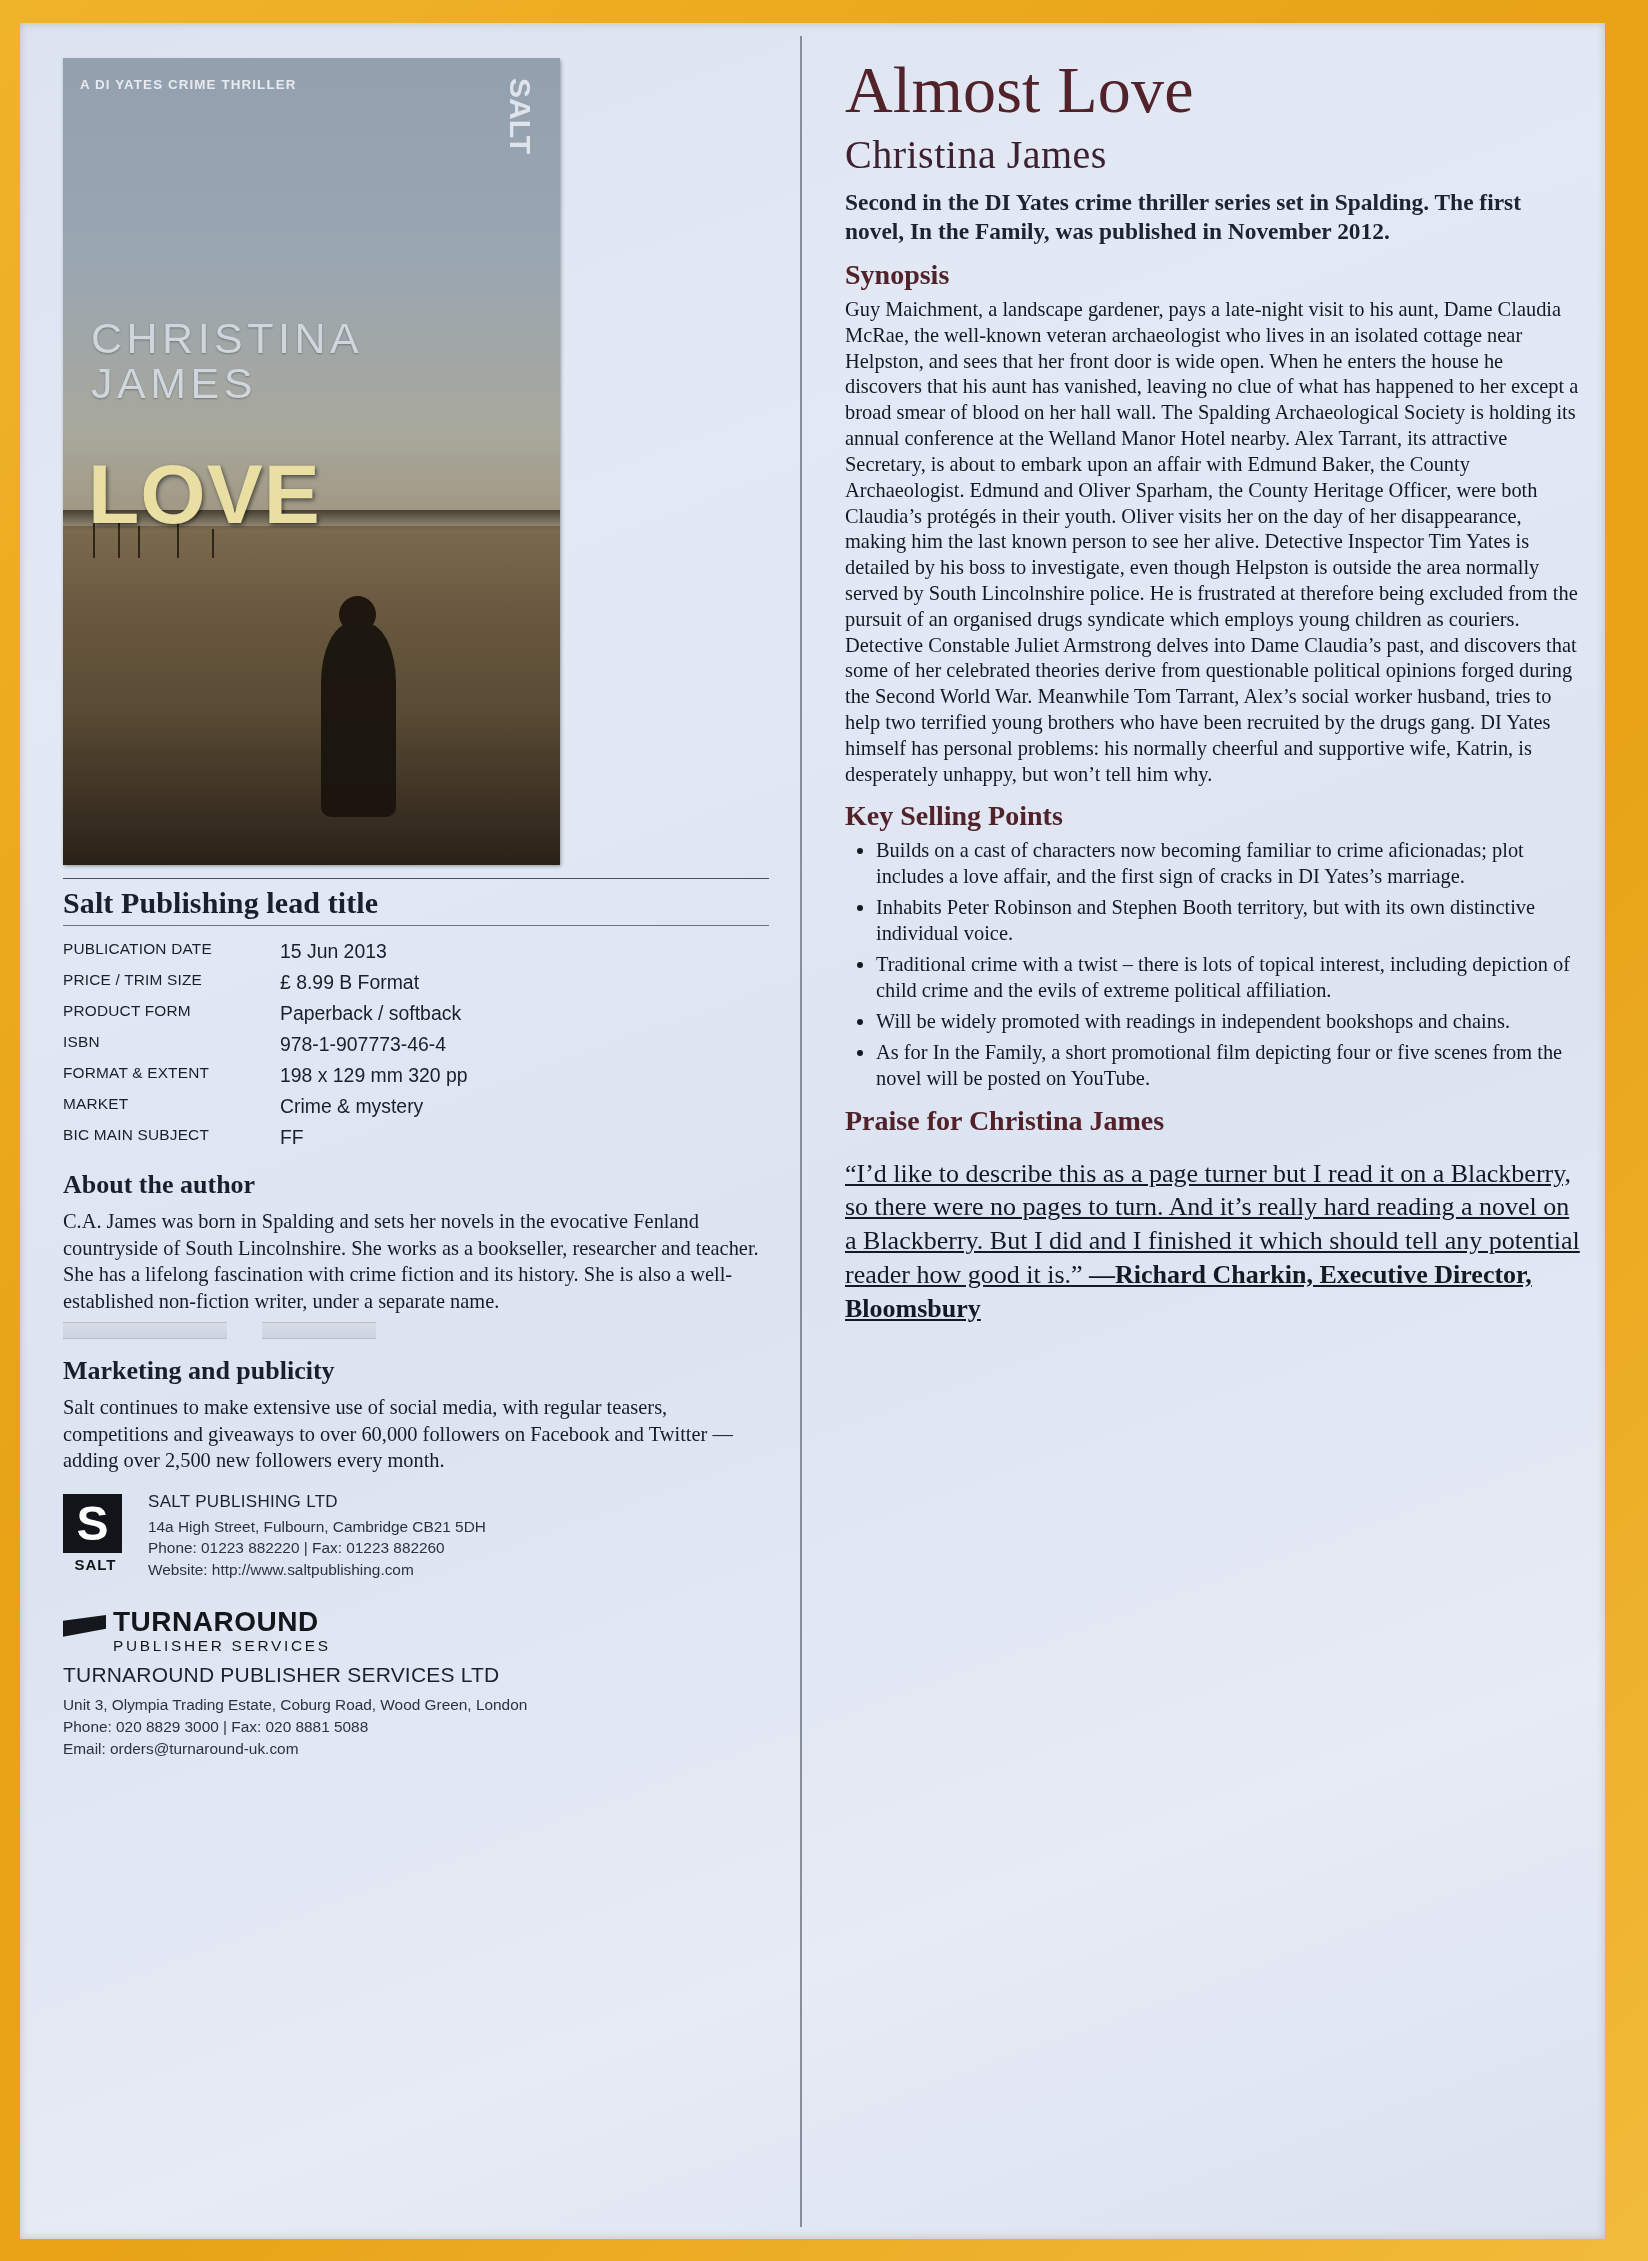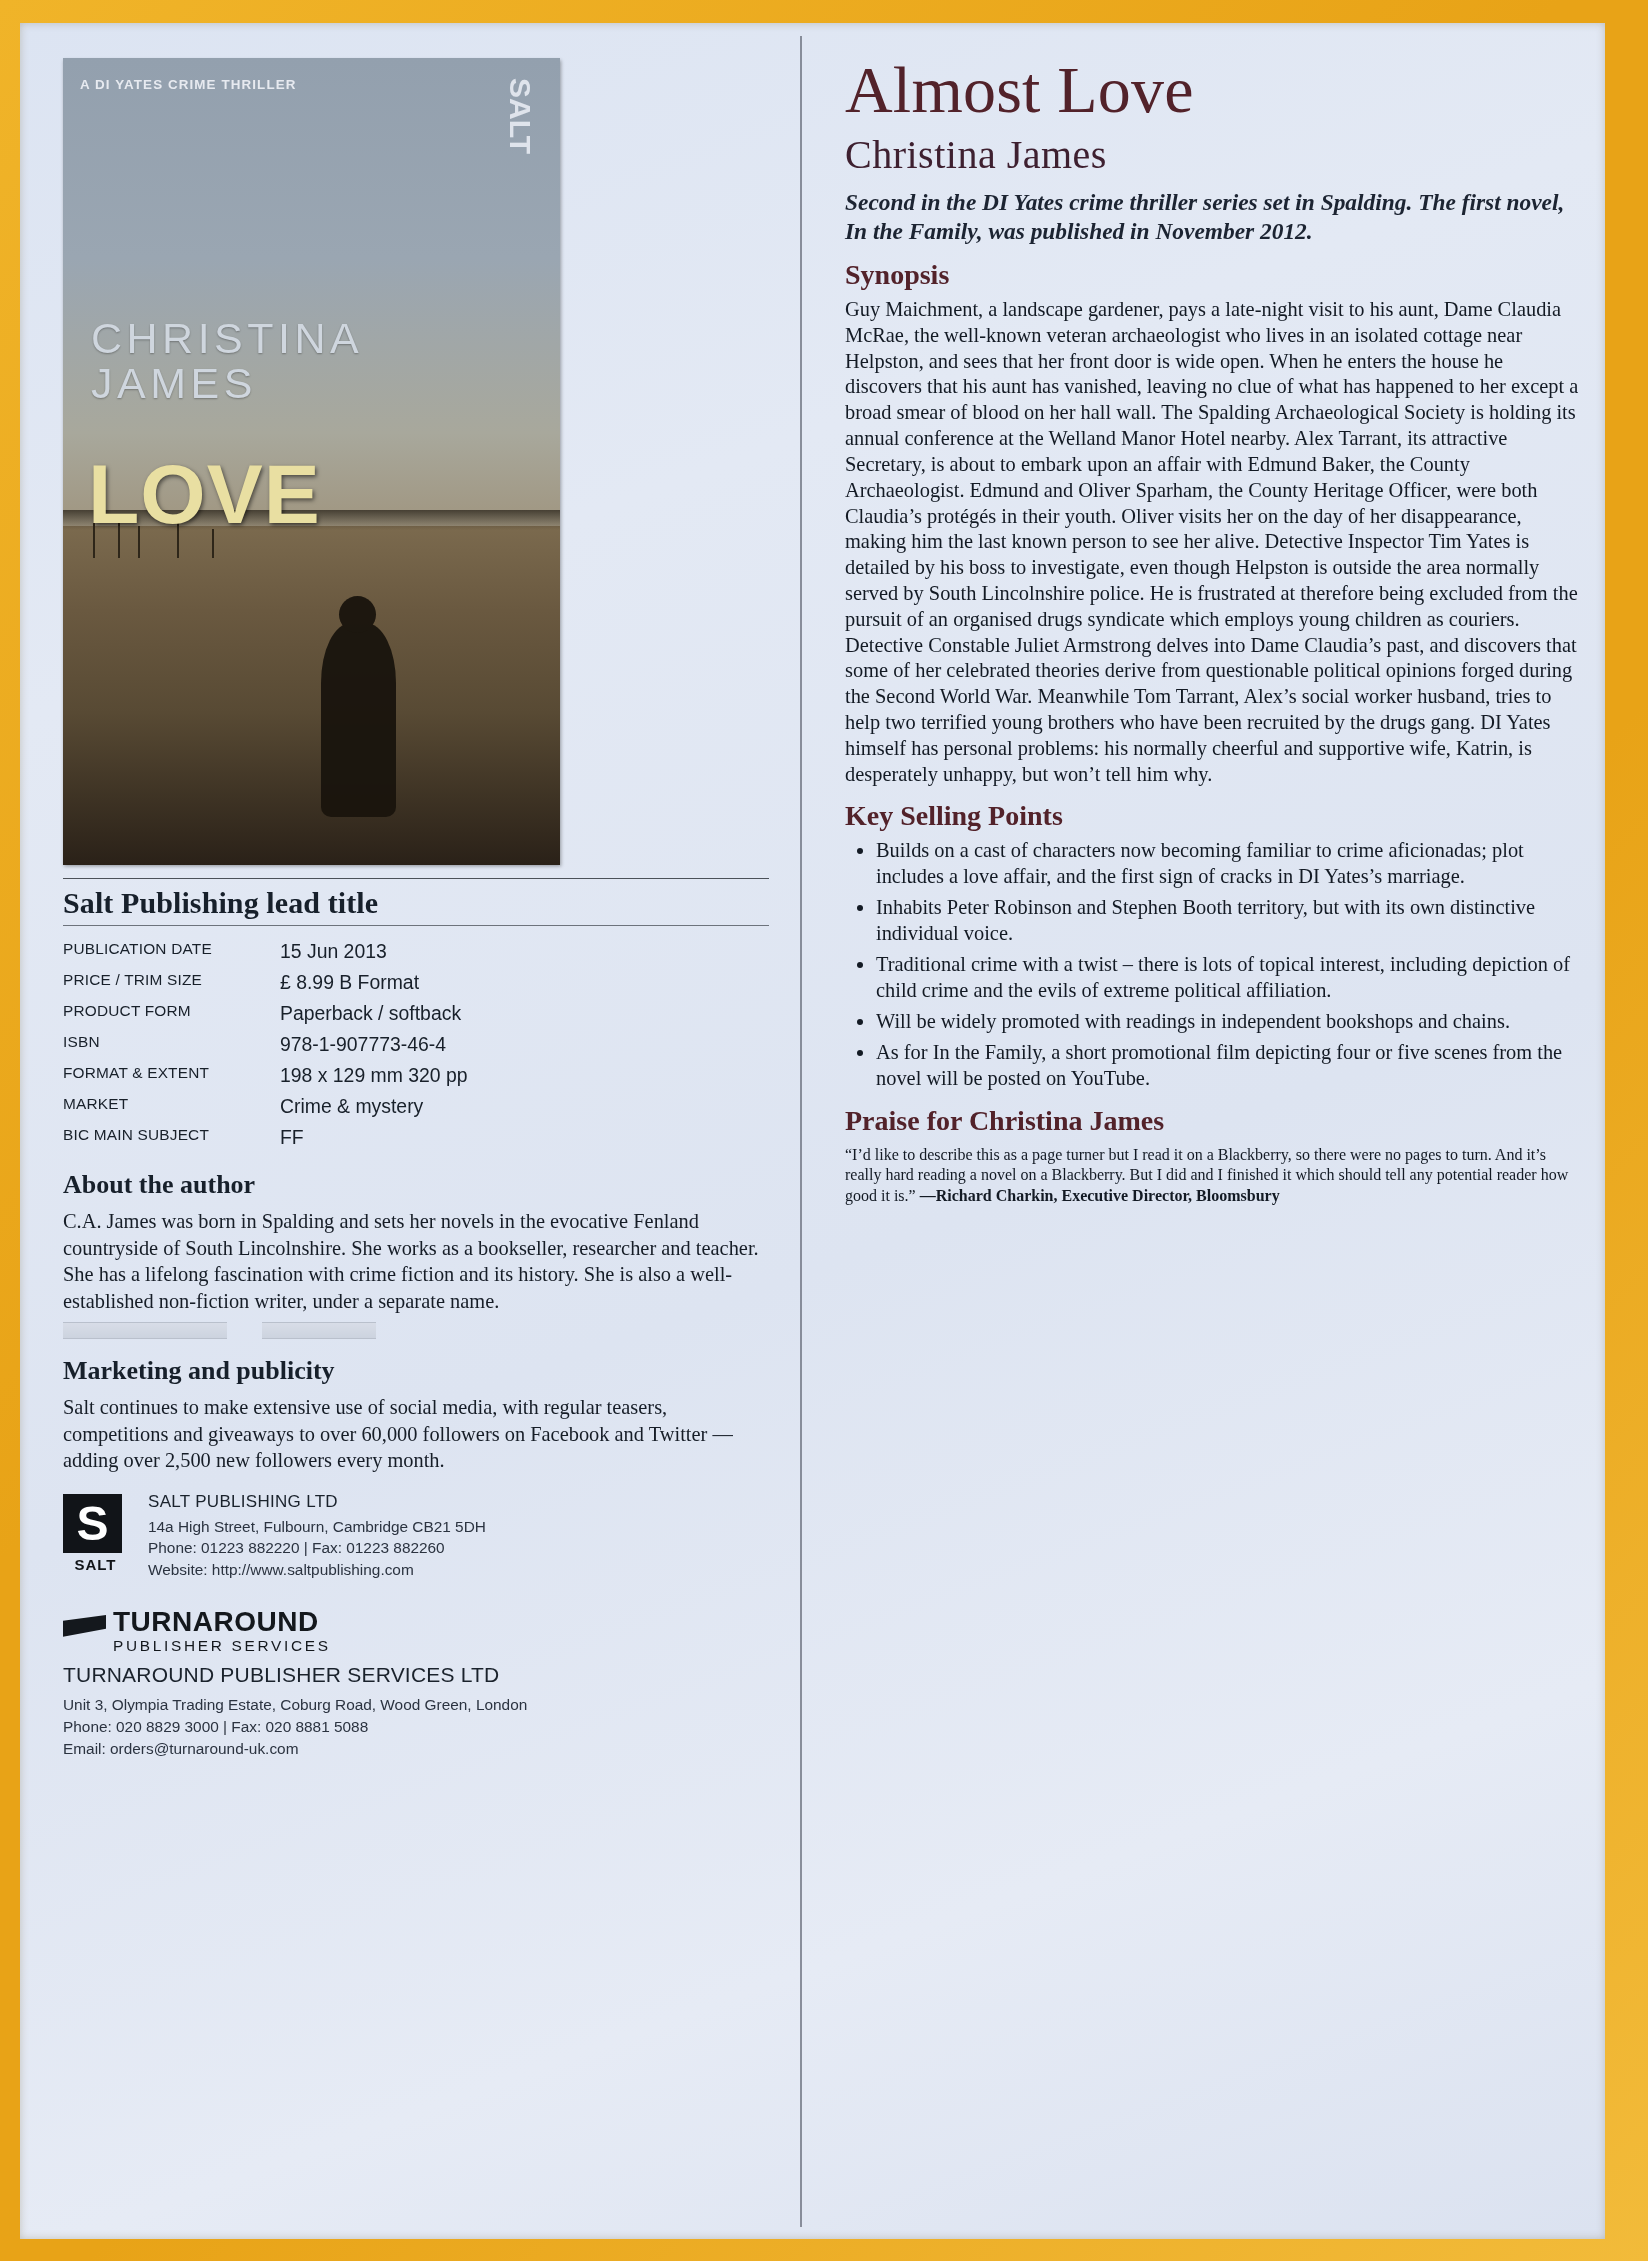--- a/index.html
+++ b/index.html
@@ -239,21 +239,20 @@
     letter-spacing: 0.2px;
   }
   .bk-author {
     font-size: 40px;
     color: #3e2030;
     margin: 8px 0 10px 0;
     letter-spacing: 0.5px;
   }
   .bk-strap {
     font-size: 23.4px;
-    font-style: italic;
     font-weight: bold;
     color:#1c2432;
     line-height: 1.24;
     margin: 0 0 10px 0;
   }
   h2.rsec {
     font-size: 28px;
     font-weight: bold;
     color:#52222a;
     margin: 13px 0 6px 0;
@@ -267,24 +266,25 @@
   }
   ul.ksp {
     margin: 5px 0 0 0;
     padding-left: 31px;
     font-size: 20.4px;
     line-height: 1.27;
     color:#131a24;
   }
   ul.ksp li { margin-bottom: 5px; }
   p.praise {
-    font-size: 16px;
+    font-size: 26px;
     line-height: 1.30;
     color:#131a24;
-    margin: 8px 0 0 0;
+    margin: 20px 0 0 0;
+    text-decoration: underline;
   }
   p.praise b { font-weight: bold; }
 </style>
 </head>
 <body>
 
 <div class="page">
   <div class="sheet">
 
     <div class="divider-v"></div>

